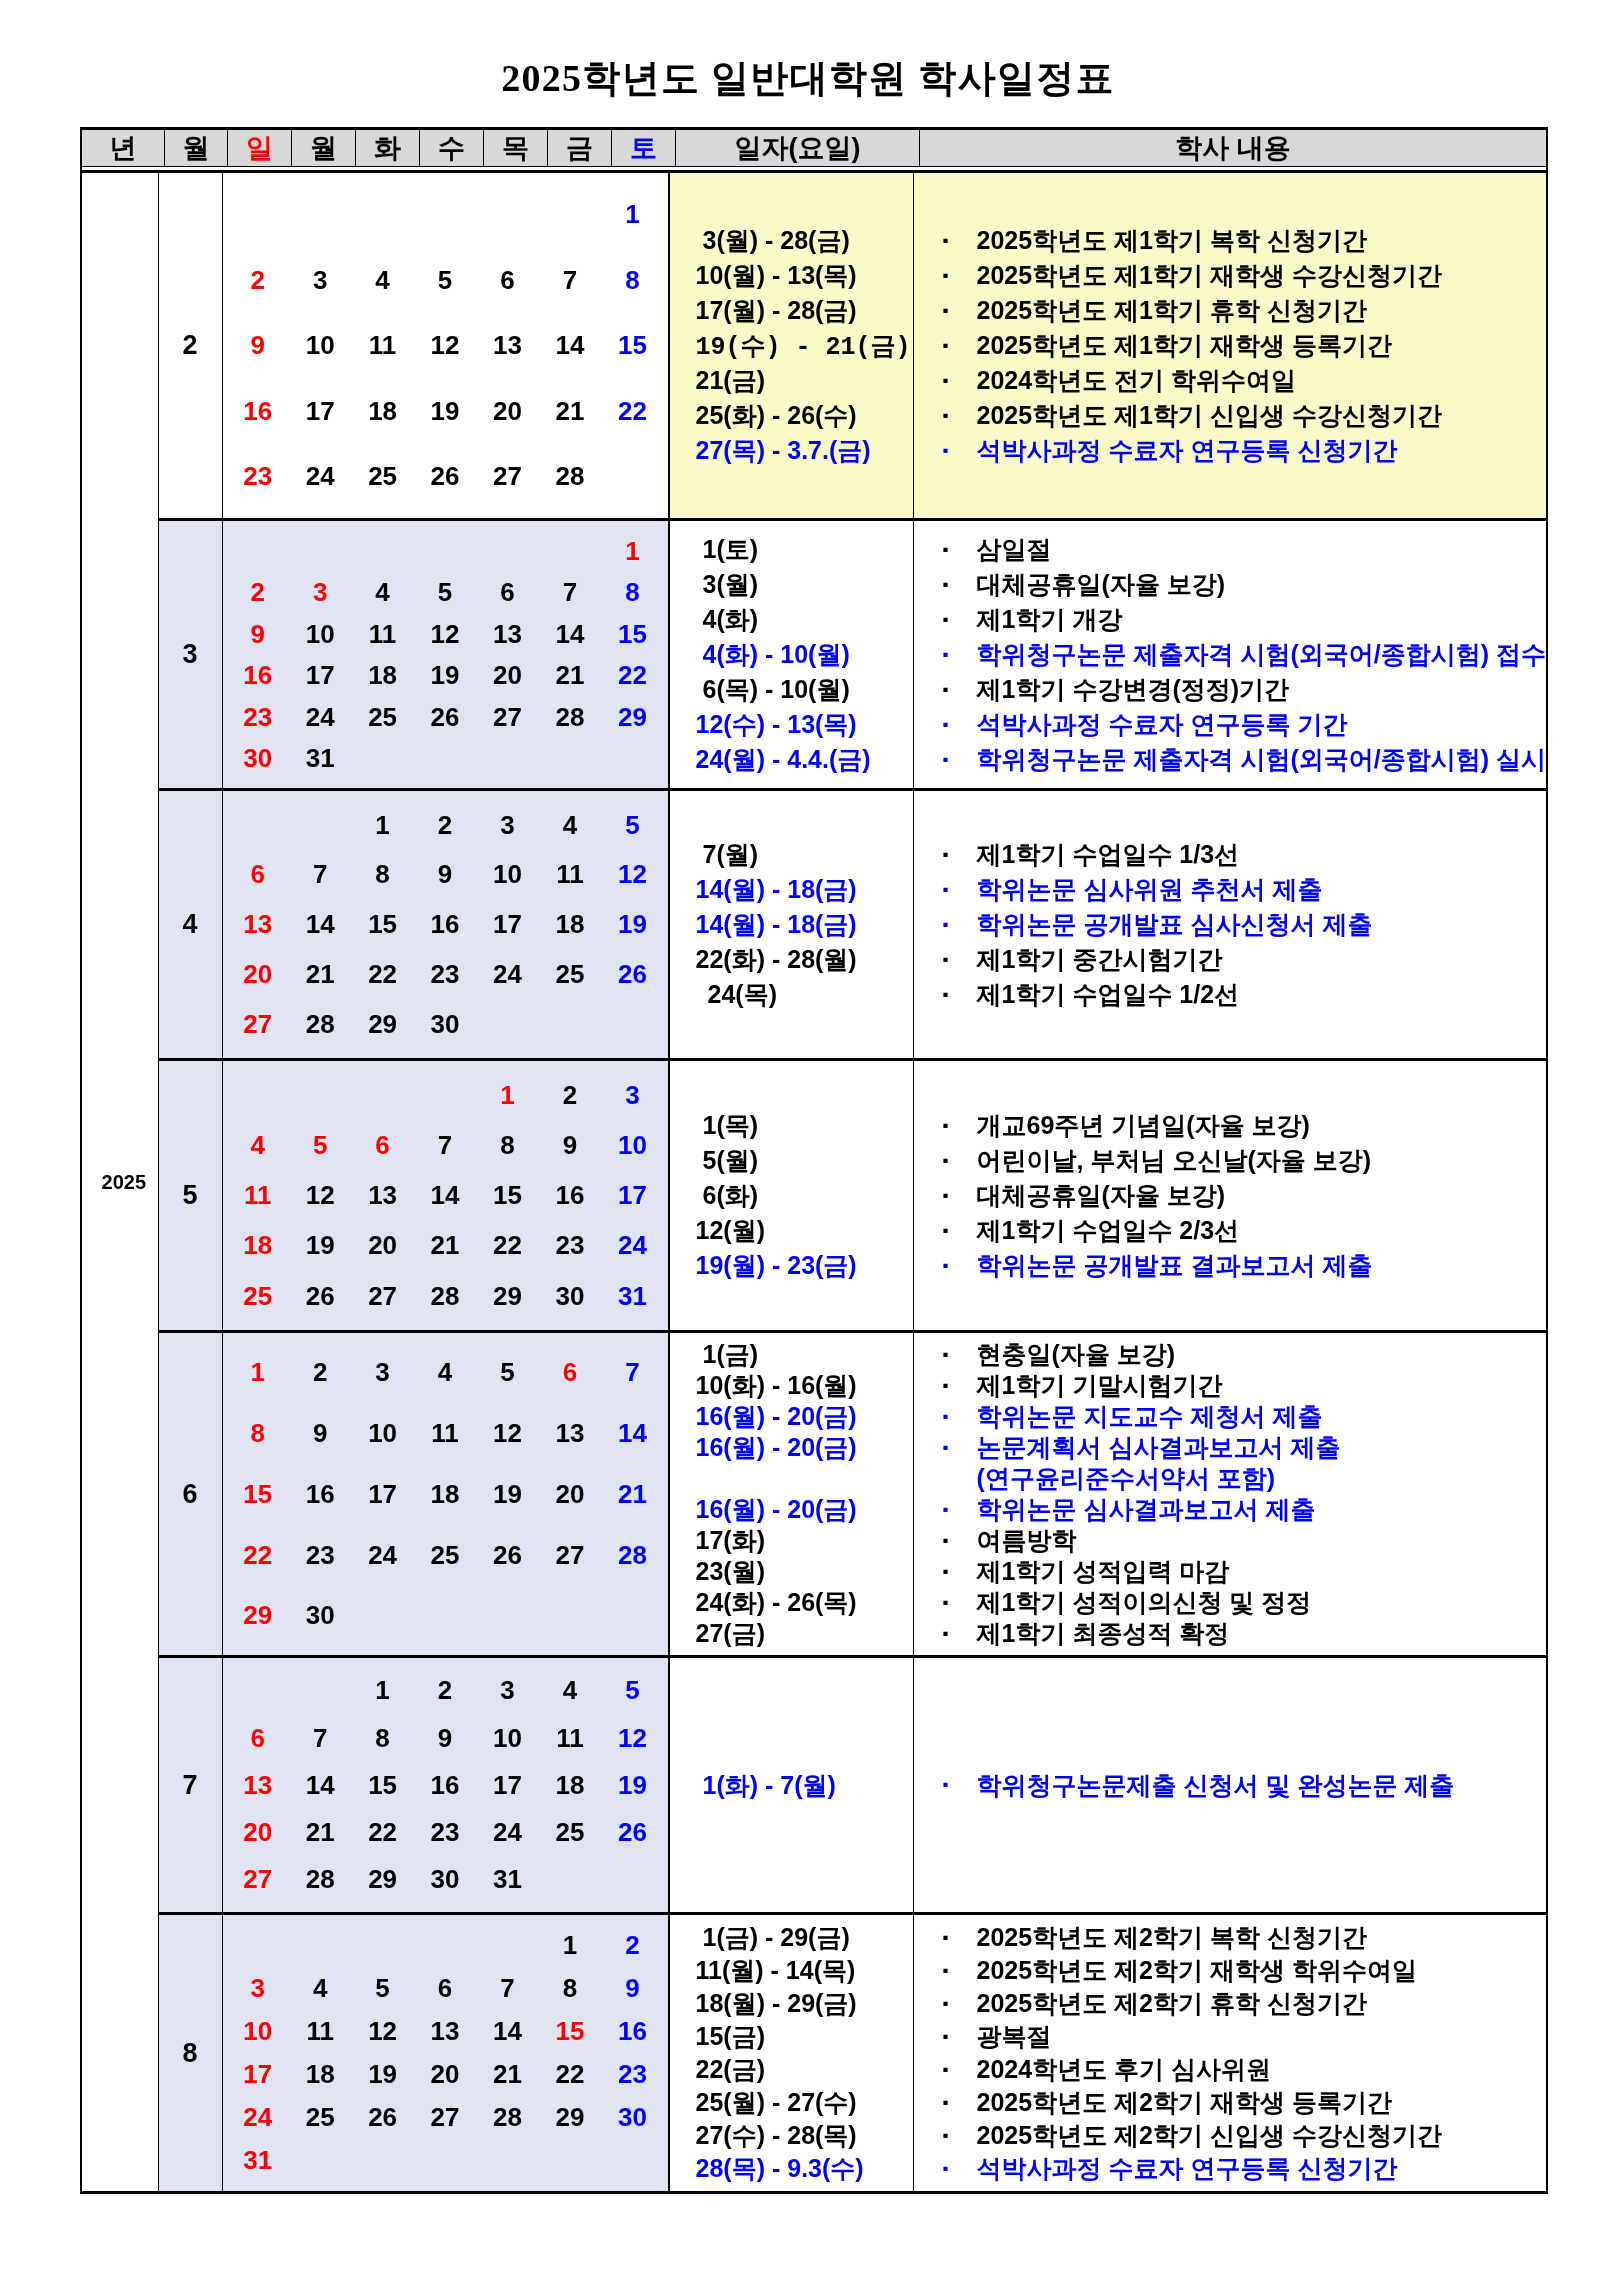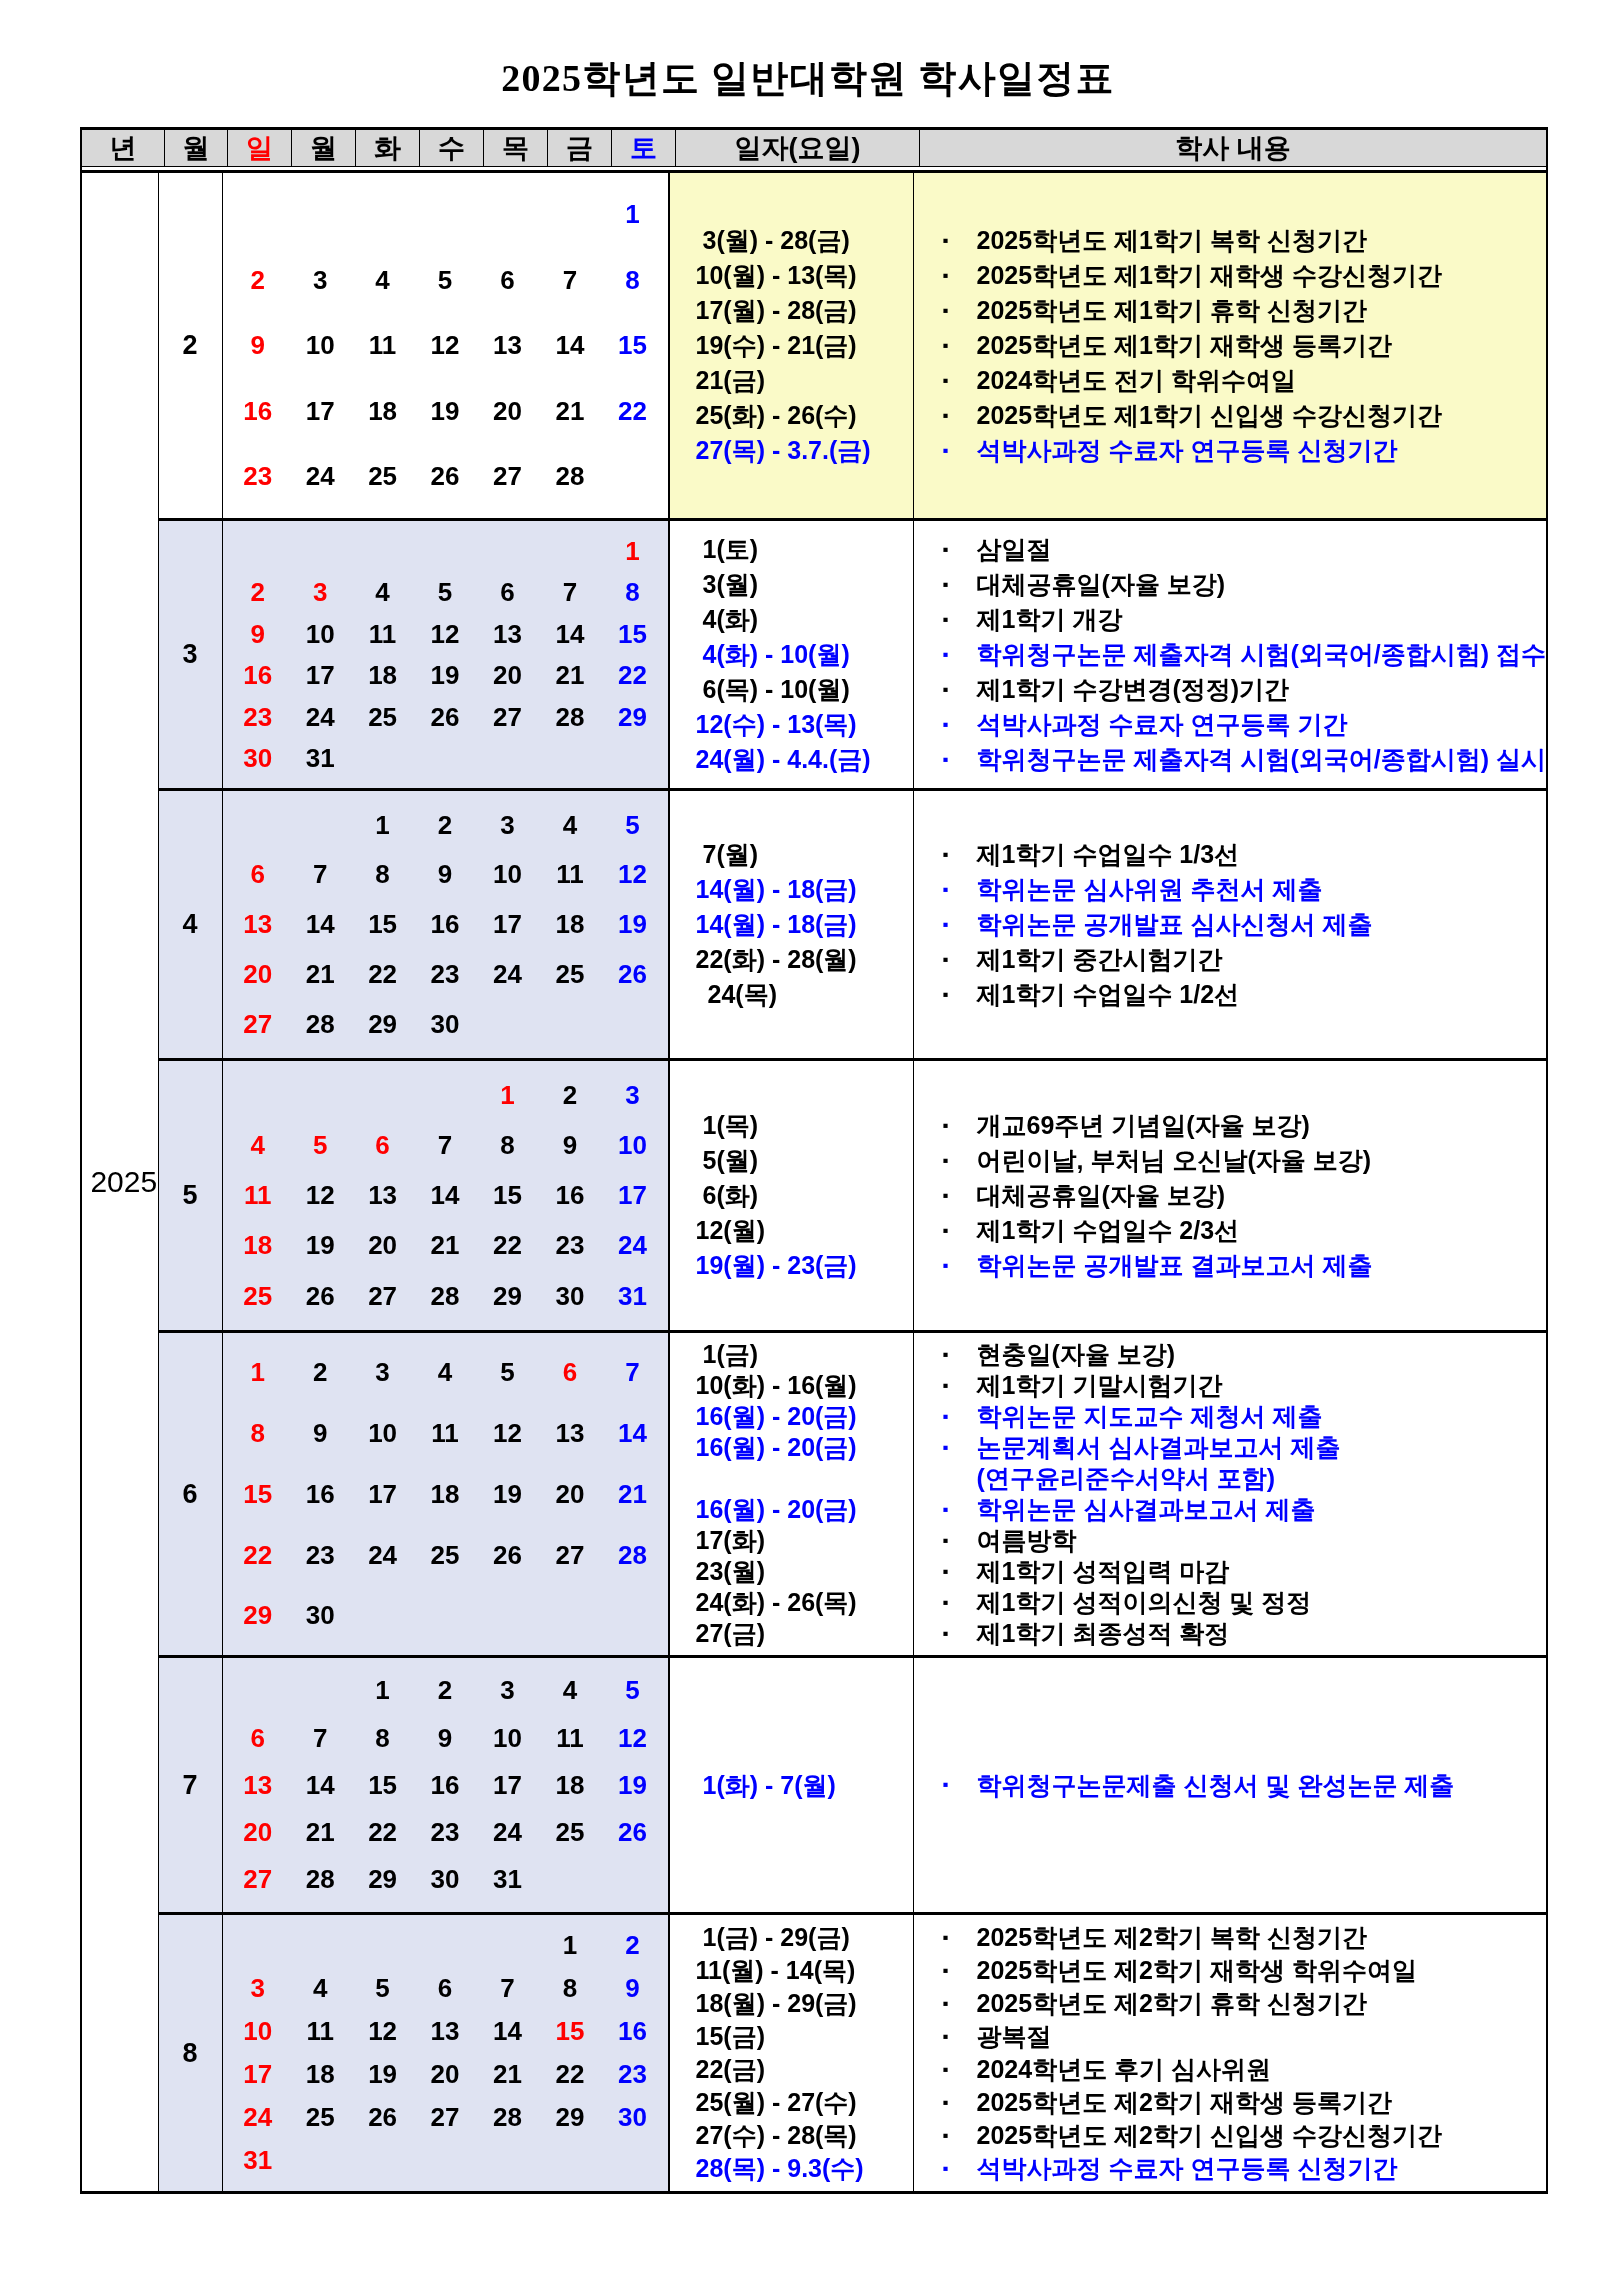--- a/index.html
+++ b/index.html
@@ -17,21 +17,21 @@
          font-size:27px;font-weight:bold;box-sizing:border-box;border-right:1.3px solid #000;}
   .hcell:last-child{border-right:none;}
   .h-year{width:83px;}
   .h-month{width:63px;}
   .h-day{width:64px;}
   .h-date{width:244px;}
   .h-content{flex:1;}
   .hsep{height:3.3px;background:#fff;border-bottom:3.3px solid #000;}
   .body{display:flex;}
   .ycell{width:83px;border-right:1.3px solid #000;display:flex;align-items:center;
-         justify-content:center;font-size:30px;font-weight:normal;background:#fff;padding-left:8px;}
+         justify-content:center;font-size:20px;font-weight:bold;background:#fff;padding-left:8px;}
   .months{flex:1;display:flex;flex-direction:column;}
   .month{display:flex;box-sizing:border-box;border-top:3.3px solid #000;}
   .month:first-child{border-top:none;}
   .mlabel{width:63px;border-right:1.3px solid #000;display:flex;align-items:center;
           justify-content:center;font-size:27px;font-weight:bold;background:#dfe3f2;}
   .mcal{width:447px;border-right:2px solid #000;display:grid;
         grid-template-columns:repeat(7,1fr);place-items:center;
         padding:9px 3.9px;box-sizing:border-box;background:#dfe3f2;}
   .day{font-size:26px;font-weight:bold;color:#000;}
   .mdates{width:244px;border-right:1.3px solid #000;display:flex;flex-direction:column;
@@ -101,21 +101,21 @@
               <span class="day" style="grid-area: 5 / 2;">24</span>
               <span class="day" style="grid-area: 5 / 3;">25</span>
               <span class="day" style="grid-area: 5 / 4;">26</span>
               <span class="day" style="grid-area: 5 / 5;">27</span>
               <span class="day" style="grid-area: 5 / 6;">28</span>
             </div>
             <div class="mdates">
               <div class="dline" style="height: 35px;"> 3(월) - 28(금)</div>
               <div class="dline" style="height: 35px;">10(월) - 13(목)</div>
               <div class="dline" style="height: 35px;">17(월) - 28(금)</div>
-              <div class="dline" style="height: 35px;">19(수) - 21(금)</div>
+              <div class="dline" style="height: 35px; font-family: Liberation Mono, monospace;">19(수) - 21(금)</div>
               <div class="dline" style="height: 35px;">21(금)</div>
               <div class="dline" style="height: 35px; text-align: center;">25(화) - 26(수)</div>
               <div class="dline blue" style="height: 35px;">27(목) - 3.7.(금)</div>
             </div>
             <div class="mcont">
               <div class="cline" style="height: 35px;">
                 <span class="bullet">▪</span>
                 <span class="ctext">2025학년도 제1학기 복학 신청기간</span>
               </div>
               <div class="cline" style="height: 35px;">

